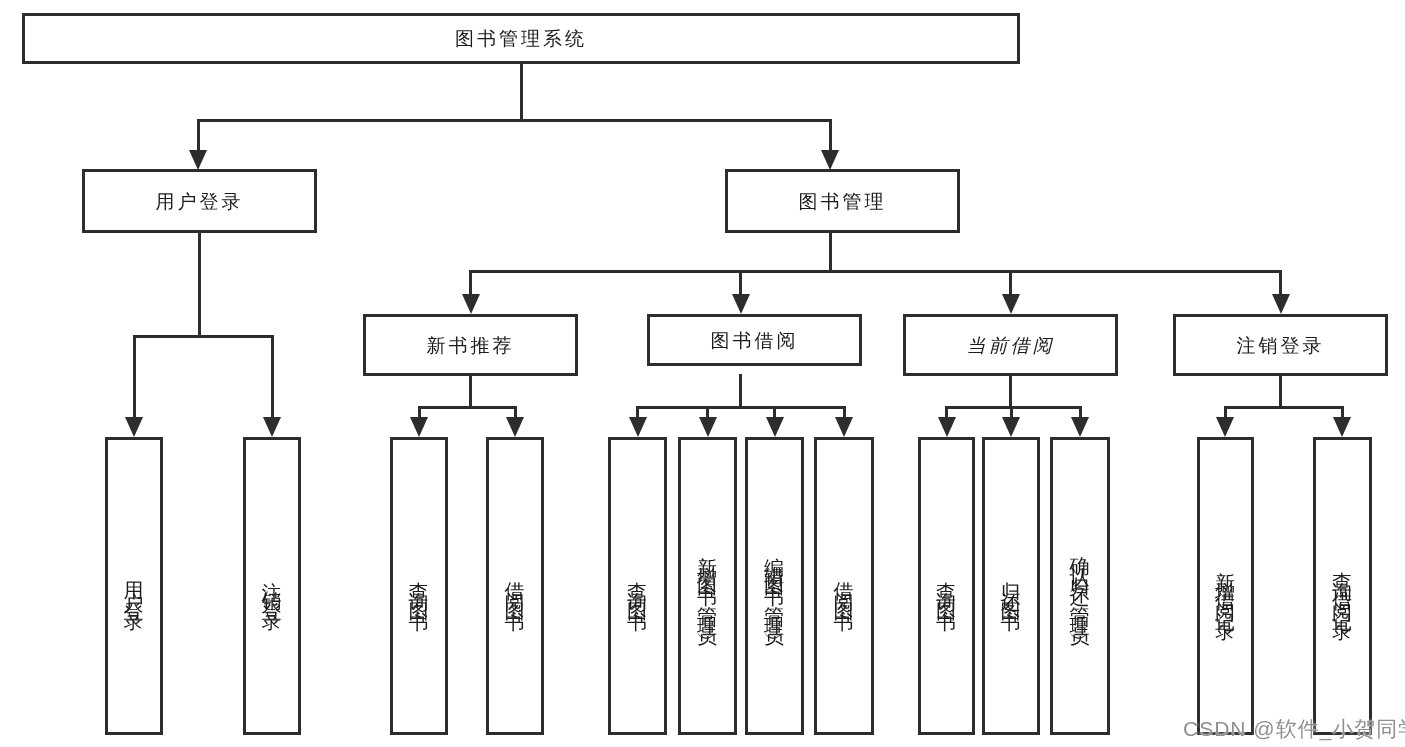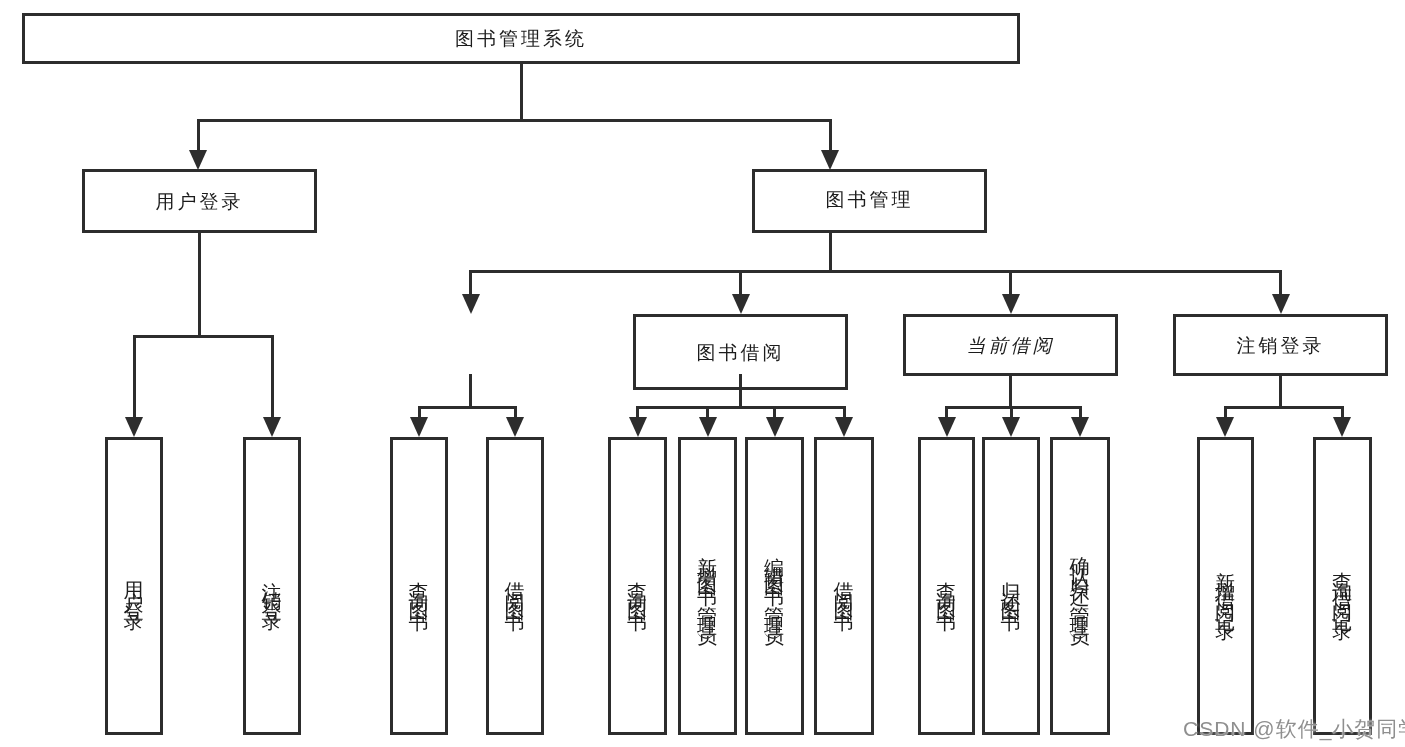--- a/index.html
+++ b/index.html
@@ -47,25 +47,28 @@
 
 <div id="stage">
 
   <div class="box" style="left:22px;top:13px;width:998px;height:51px;">
     <span class="hlabel">图书管理系统</span>
   </div>
 
   <div class="box" style="left:82px;top:169px;width:235px;height:64px;">
     <span class="hlabel">用户登录</span>
   </div>
-  <div class="box" style="left:752px;top:169px;width:235px;height:64px;font-family:Liberation Mono, monospace;">
+  <div class="box" style="left:725px;top:169px;width:235px;height:64px;">
     <span class="hlabel">图书管理</span>
   </div>
 
-  <div class="box" style="left:633px;top:314px;width:215px;height:76px;">
+  <div class="box" style="left:363px;top:314px;width:215px;height:62px;">
+    <span class="hlabel">新书推荐</span>
+  </div>
+  <div class="box" style="left:647px;top:314px;width:215px;height:52px;">
     <span class="hlabel">图书借阅</span>
   </div>
   <div class="box" style="left:903px;top:314px;width:215px;height:62px;font-style:italic;">
     <span class="hlabel">当前借阅</span>
   </div>
   <div class="box" style="left:1173px;top:314px;width:215px;height:62px;">
     <span class="hlabel">注销登录</span>
   </div>
 
   <div class="box" style="left:105px;top:437px;width:58px;height:298px;">

